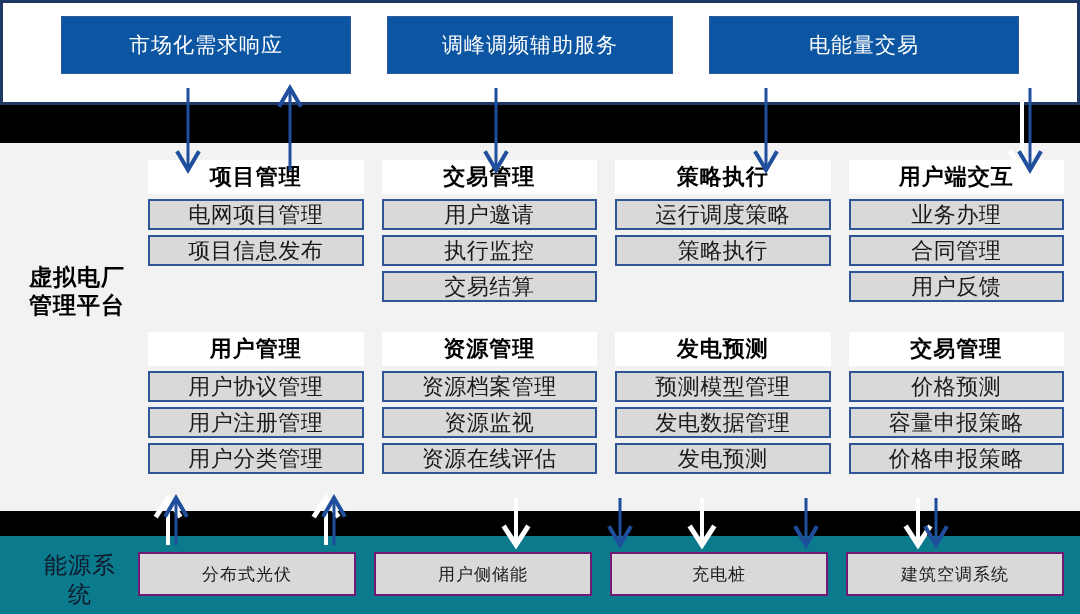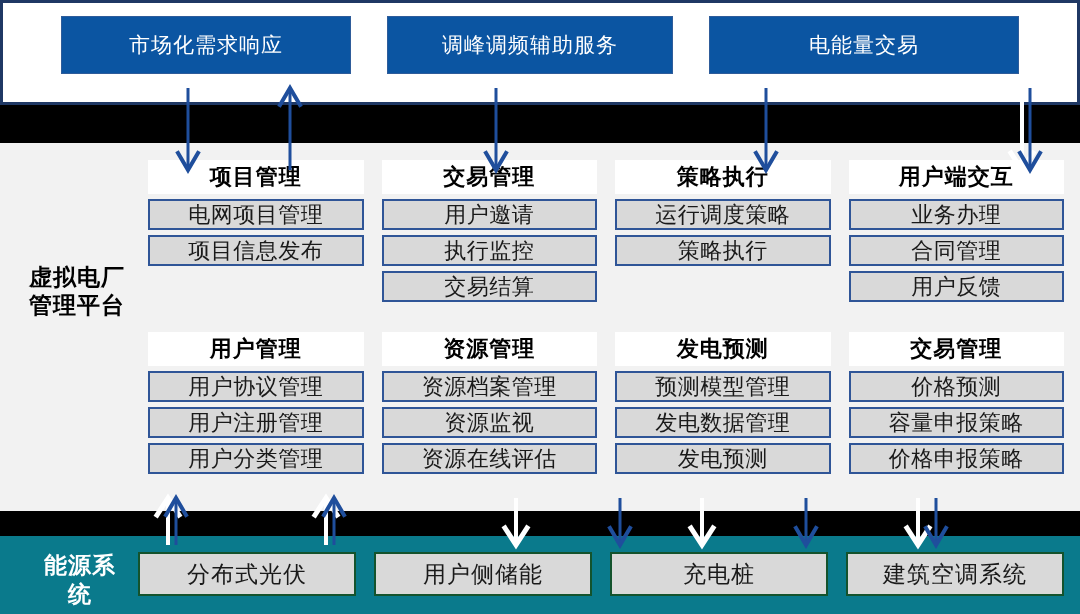--- a/index.html
+++ b/index.html
@@ -82,35 +82,35 @@
   .group-item:last-child{margin-bottom:16px;}
 
   
   #bottom-band{
     position:absolute;left:0;top:536px;width:1080px;height:78px;
     background:#0A7A8C;
   }
   #energy-label{
     position:absolute;left:34px;top:15px;width:92px;
     text-align:center;
-    font-size:23px;font-weight:bold;color:#ffffff;
+    font-size:23px;font-weight:normal;color:#0f172a;
     line-height:1.25;
     letter-spacing:1px;
   }
   #energy-row{
     position:absolute;left:138px;top:16px;width:926px;
     display:grid;grid-template-columns:repeat(4,1fr);
     column-gap:18px;
   }
   .energy-item{
     background:#D9D9D9;
-    border:2px solid #14532d;
+    border:2px solid #701a75;
     height:44px;
     display:flex;align-items:center;justify-content:center;
-    font-size:23px;color:#1a1a1a;
+    font-size:17px;color:#1a1a1a;
     box-sizing:border-box;
     letter-spacing:1px;
   }
 
   
   #arrow-layer{
     position:absolute;left:0;top:0;width:1080px;height:614px;
     pointer-events:none;
   }
 </style>

